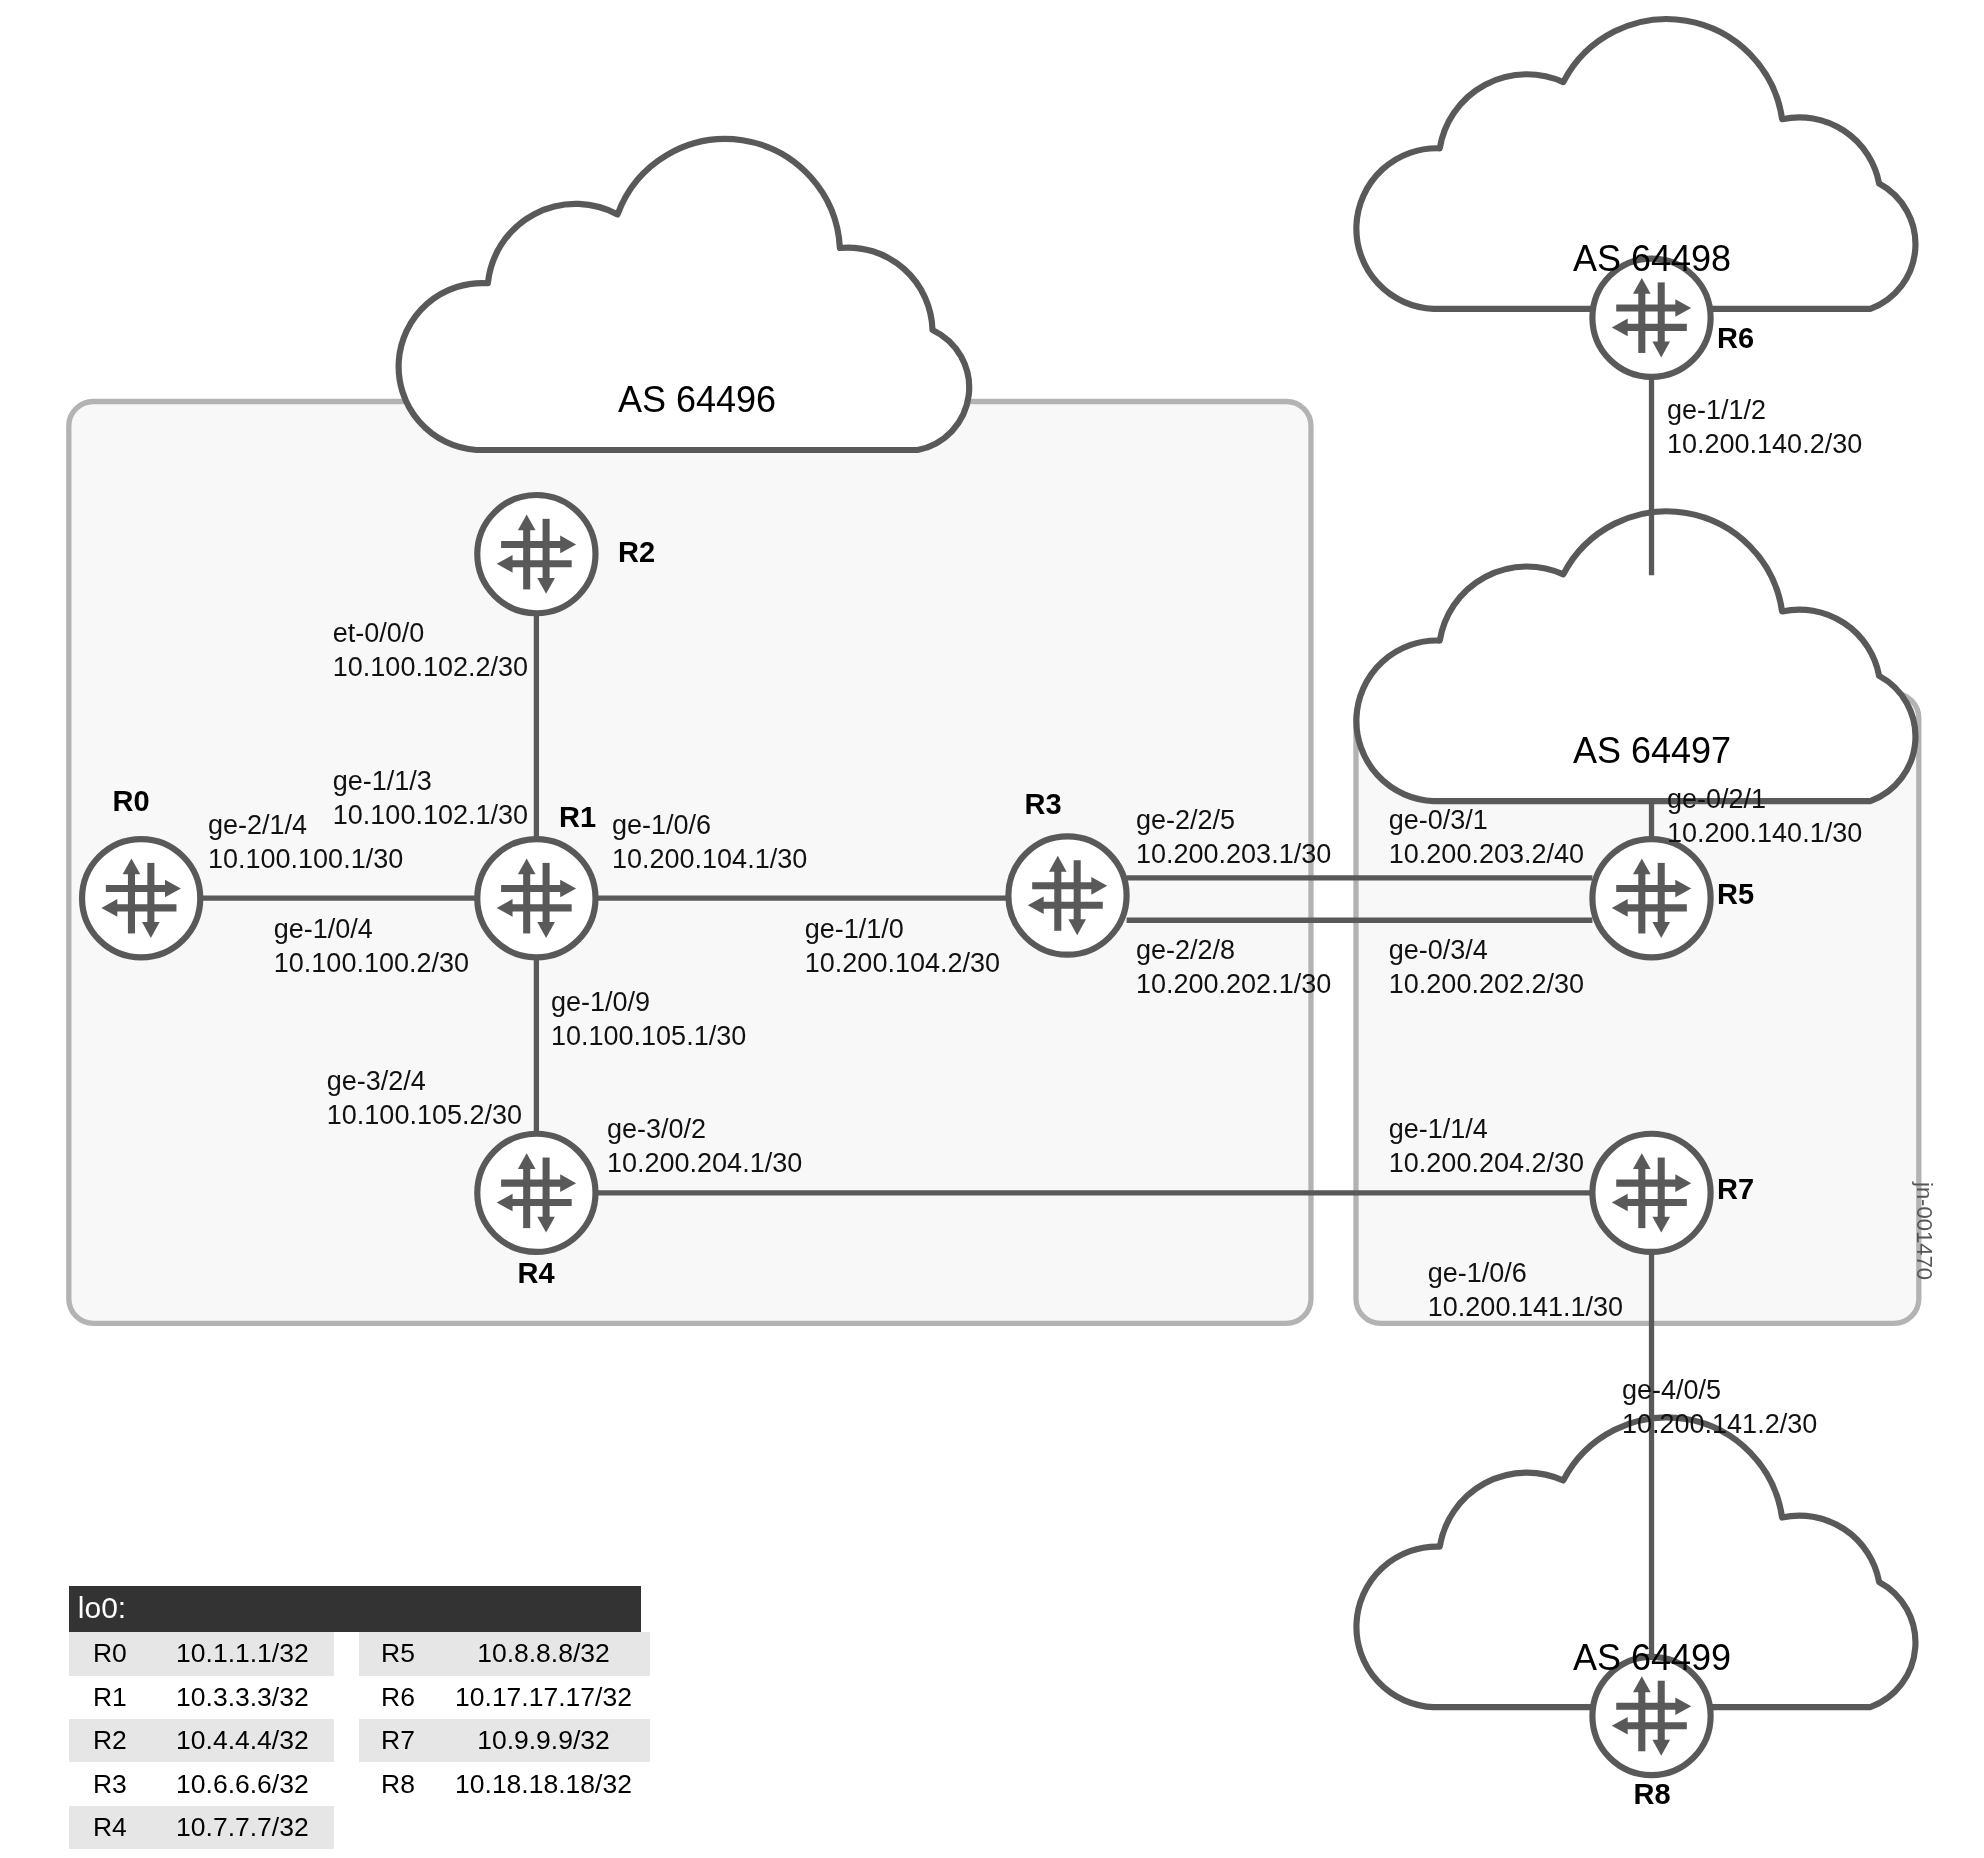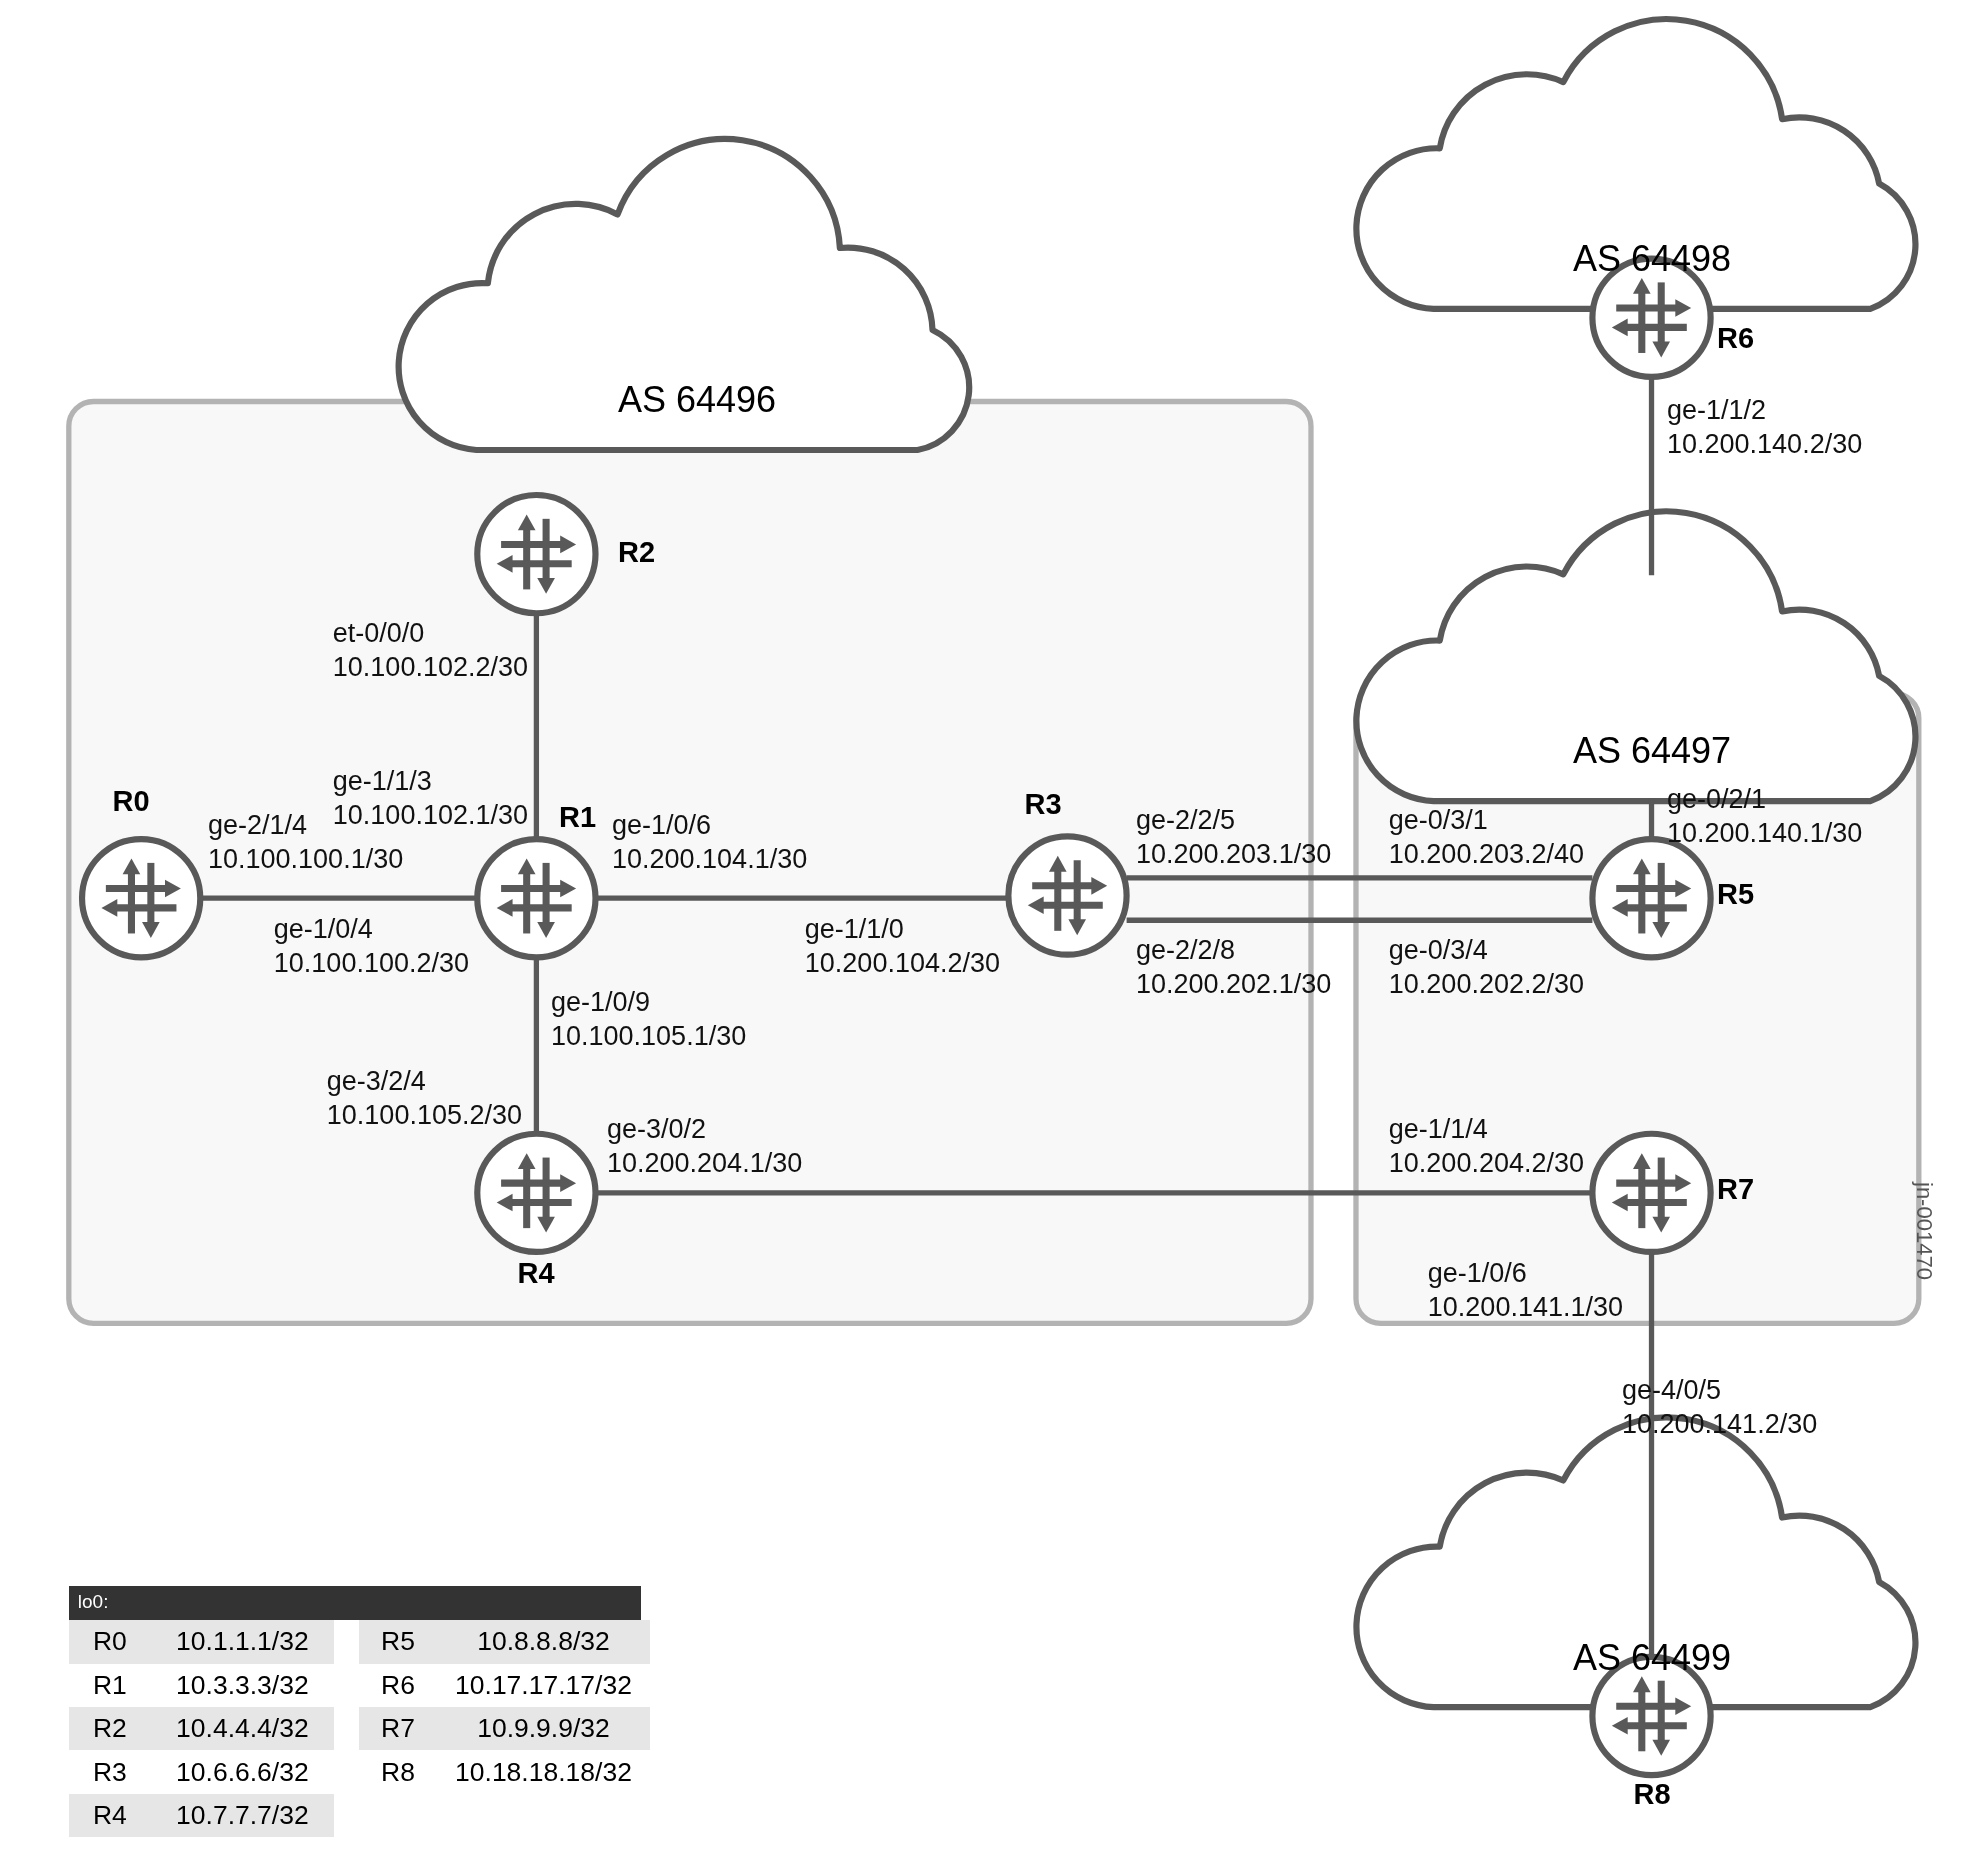--- a/index.html
+++ b/index.html
@@ -50,21 +50,21 @@
   
   #lo0-table {
     position: absolute;
     left: 69px;
     top: 1586px;
     width: 581px;
   }
   #lo0-table .hdr {
     background: #333333;
     color: #ffffff;
-    font-size: 19px;
+    font-size: 30px;
     padding: 5.3px 0 7px 8.8px;
     width: 572px;
     box-sizing: border-box;
   }
   #lo0-table .cols {
     display: flex;
     align-items: flex-start;
   }
   #lo0-table table {
     border-collapse: collapse;

